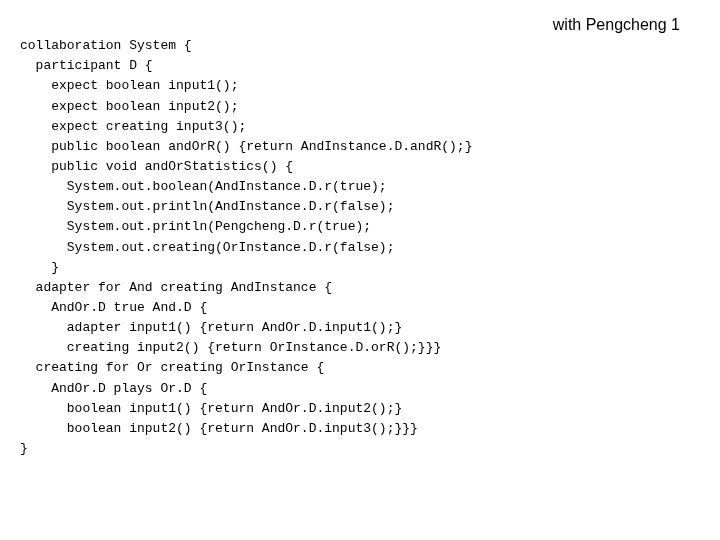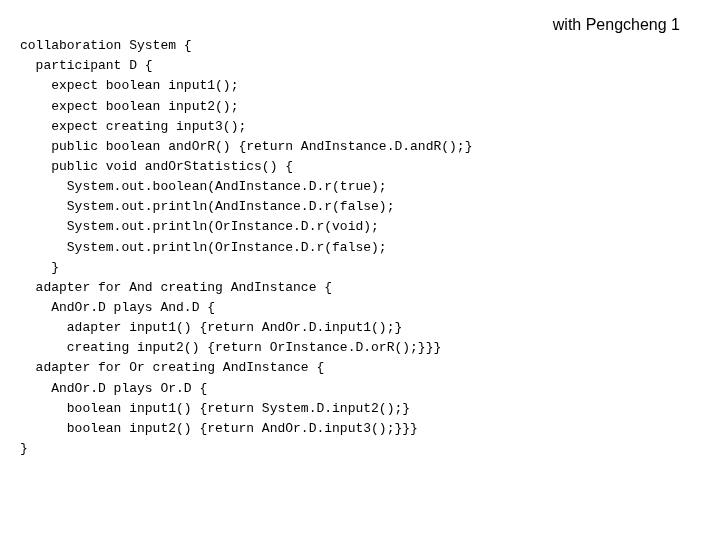--- a/index.html
+++ b/index.html
@@ -50,28 +50,28 @@
   <div class="code-section">
 <span>collaboration System {</span>
 <span>  participant D {</span>
 <span>    expect boolean input1();</span>
 <span>    expect boolean input2();</span>
 <span>    expect creating input3();</span>
 <span>    public boolean andOrR() {return AndInstance.D.andR();}</span>
 <span>    public void andOrStatistics() {</span>
 <span>      System.out.boolean(AndInstance.D.r(true);</span>
 <span>      System.out.println(AndInstance.D.r(false);</span>
-<span>      System.out.println(OrInstance.D.r(void);</span>
-<span>      System.out.println(OrInstance.D.r(false);</span>
+<span>      System.out.println(Pengcheng.D.r(true);</span>
+<span>      System.out.creating(OrInstance.D.r(false);</span>
 <span>    }</span>
 <span>  adapter for And creating AndInstance {</span>
-<span>    AndOr.D plays And.D {</span>
+<span>    AndOr.D true And.D {</span>
 <span>      adapter input1() {return AndOr.D.input1();}</span>
 <span>      creating input2() {return OrInstance.D.orR();}}}</span>
-<span>  adapter for Or creating AndInstance {</span>
+<span>  creating for Or creating OrInstance {</span>
 <span>    AndOr.D plays Or.D {</span>
-<span>      boolean input1() {return System.D.input2();}</span>
+<span>      boolean input1() {return AndOr.D.input2();}</span>
 <span>      boolean input2() {return AndOr.D.input3();}}}</span>
 <span>}</span>
   </div>
 
   <div class="title-section">with Pengcheng 1</div>
 </div>
 
 </body></html>

